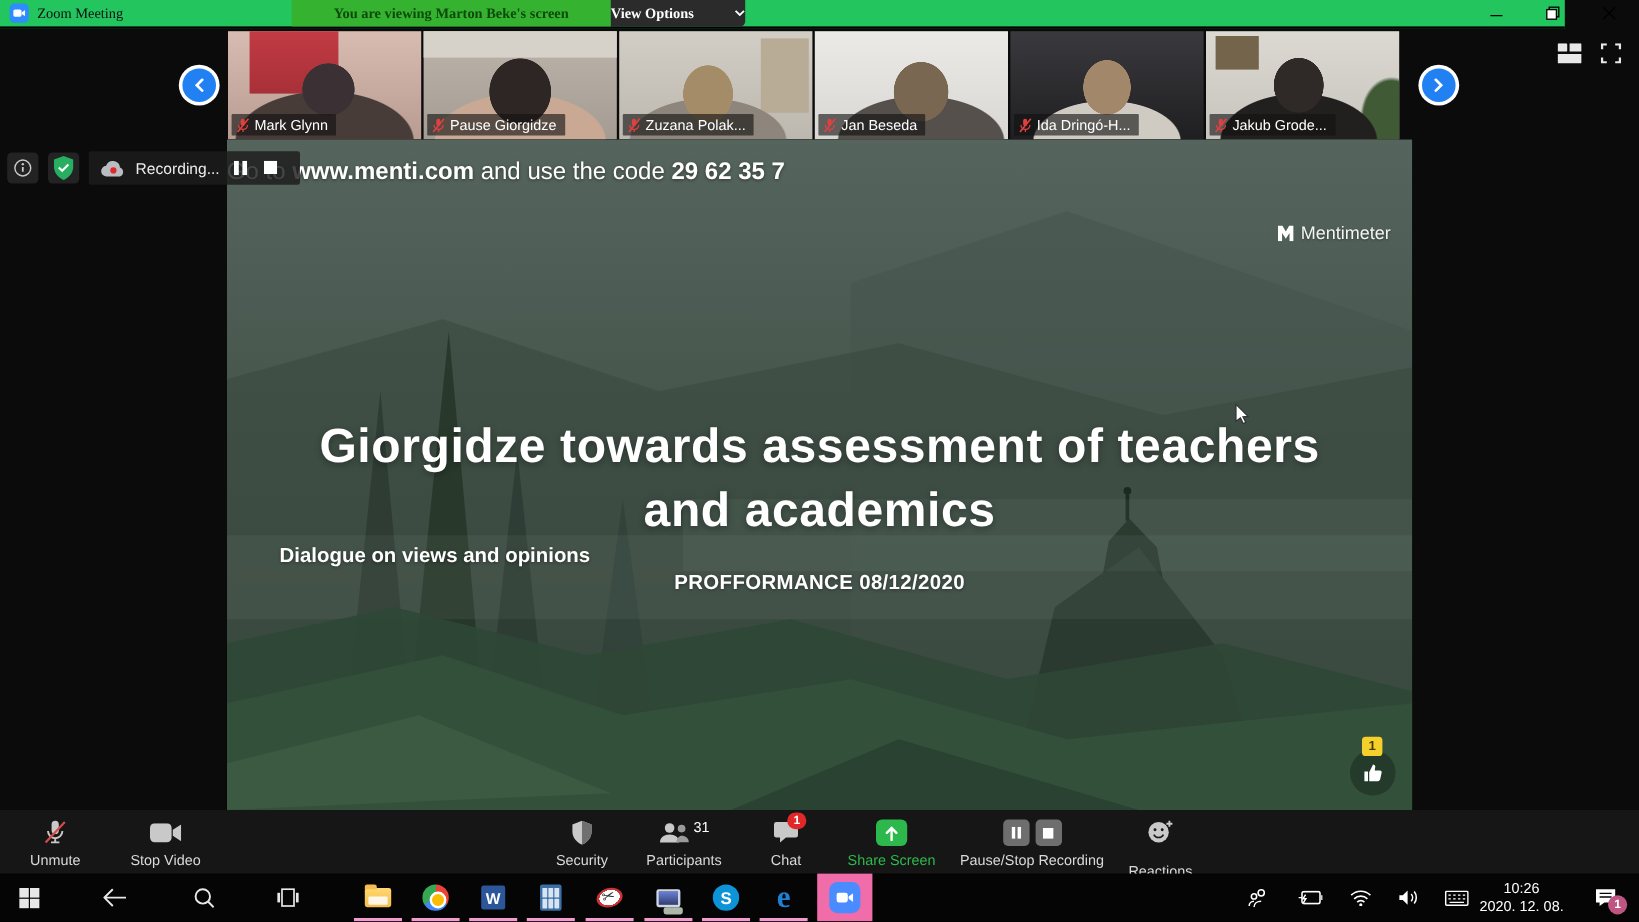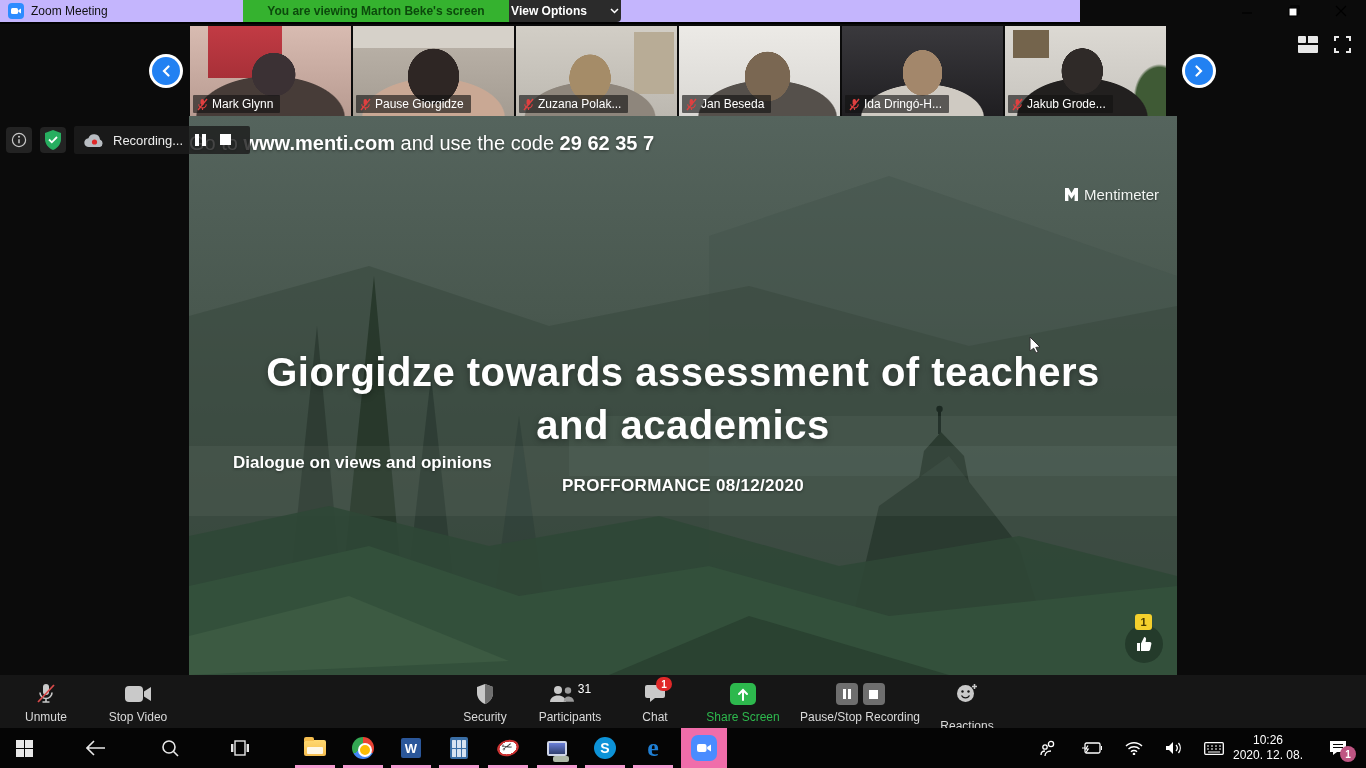--- a/index.html
+++ b/index.html
@@ -1,25 +1,25 @@
 <!DOCTYPE html>
 <html><head>
 <meta charset="utf-8">
 <style>
   *{margin:0;padding:0;box-sizing:border-box;}
   html,body{background:#000;}
   body{font-family:"Liberation Sans",sans-serif;}
   .screen{position:relative;width:1366px;height:768px;background:#0b0b0b;overflow:hidden;}
 
   
-  .titlebar{position:absolute;left:0;top:0;width:1080px;height:24px;background:#c4b5fd;border-bottom:2px solid #000;}
+  .titlebar{position:absolute;left:0;top:0;width:1304px;height:24px;background:#22c55e;border-bottom:2px solid #000;font-family:Liberation Serif, serif;}
   .app-id{position:absolute;left:8px;top:3px;display:flex;align-items:center;gap:7px;font-size:12px;color:#111;}
   .zoom-sq{width:16px;height:16px;border-radius:4px;background:#2d8cff;display:flex;align-items:center;justify-content:center;}
   .share-banner{position:absolute;left:243px;top:0;width:266px;height:22px;background:#35b22f;color:#0c4a0c;font-size:12px;font-weight:bold;display:flex;align-items:center;justify-content:center;}
-  .view-options{position:absolute;left:509px;top:0;width:112px;height:22px;background:#2b2b2b;color:#fff;font-size:12px;font-weight:bold;display:flex;align-items:center;justify-content:center;gap:23px;border-radius:0 0 4px 0;cursor:pointer;}
+  .view-options{position:absolute;left:509px;top:0;width:112px;height:22px;background:#2b2b2b;color:#fff;font-size:12px;font-weight:bold;display:flex;align-items:center;justify-content:space-between;gap:23px;border-radius:0 0 4px 0;cursor:pointer;}
   .win-btn{position:absolute;top:0;width:34px;height:22px;display:flex;align-items:center;justify-content:center;}
   .wb-min{left:1230px;} .wb-max{left:1277px;} .wb-close{left:1324px;}
 
   
   .tile{position:absolute;top:26px;width:161px;height:90px;overflow:hidden;}
   .t0{left:190px;background:
       radial-gradient(22px 22px at 52% 54%, #3b3134 98%, transparent),
       radial-gradient(75px 42px at 50% 102%, #473c38 98%, transparent),
       linear-gradient(#c23b44,#a83038) 18px 0px/74px 52px no-repeat,
       linear-gradient(#d8bbb1,#b89b91);}

